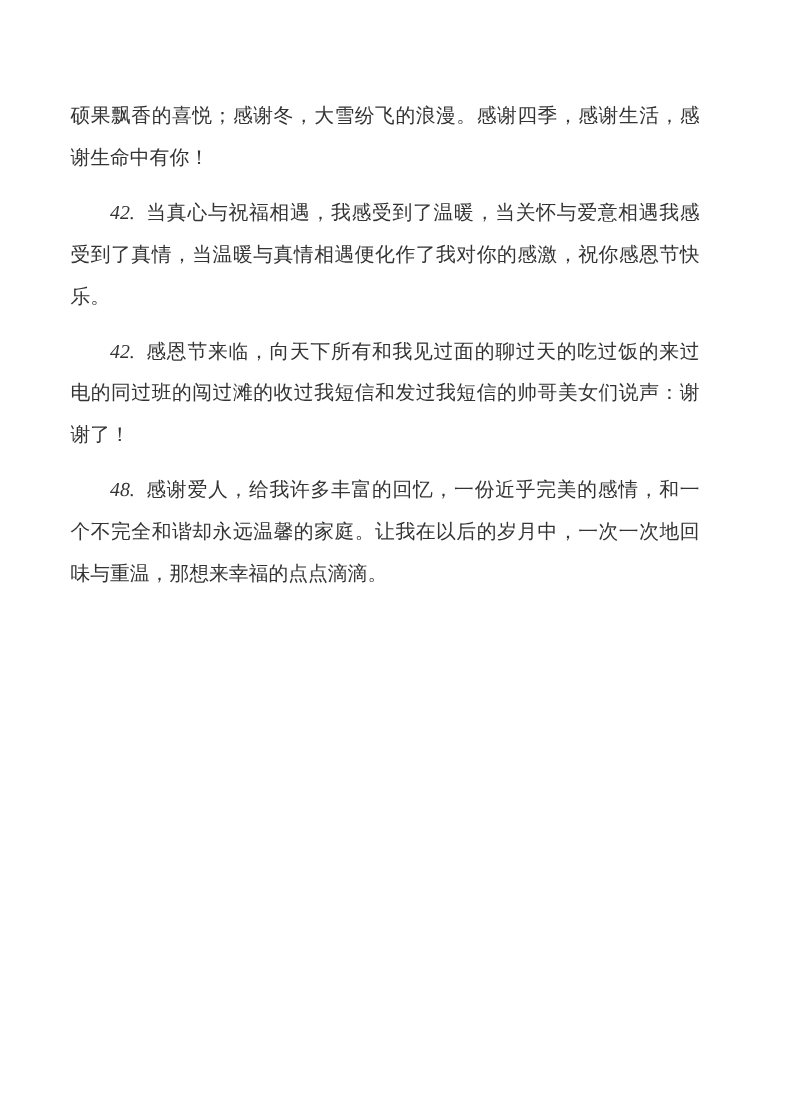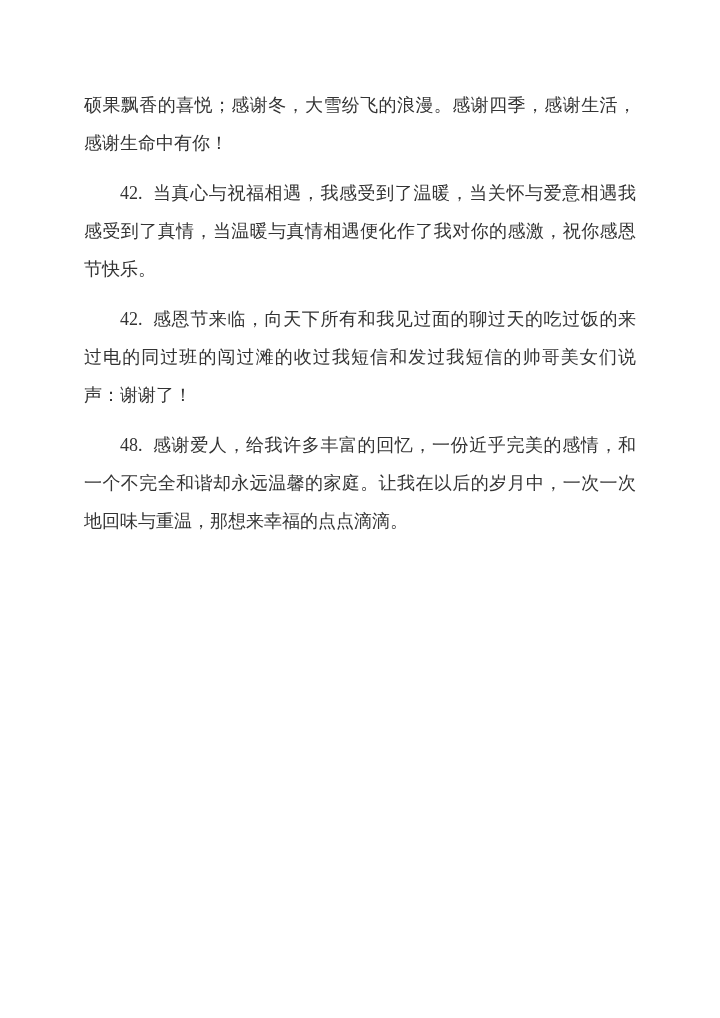--- a/index.html
+++ b/index.html
@@ -10,36 +10,37 @@
     width: 720px;
     height: 1018px;
     background: #ffffff;
     overflow: hidden;
     font-family: "Liberation Serif", "DejaVu Serif", serif;
   }
   .page {
     box-sizing: border-box;
     width: 720px;
     height: 1018px;
-    padding: 86px 84px 0 84px;
+    padding: 86px 84px 0 64px;
     background: #ffffff;
   }
   .para {
     margin: 0 0 12px 0;
     font-size: 18px;
     line-height: 38px;
     color: #333333;
     text-align: justify;
     word-break: break-all;
   }
   .para.item {
     text-indent: 2em;
   }
   .num {
     margin-right: 0.55em;
+    font-style: italic;
   }
 </style>
 </head>
 <body>
 
 <div class="page">
   <p class="para continuation">硕果飘香的喜悦；感谢冬，大雪纷飞的浪漫。感谢四季，感谢生活，感谢生命中有你！</p>
   <div id="items-container">
   <p class="para item"><span class="num">42.</span><span class="txt">当真心与祝福相遇，我感受到了温暖，当关怀与爱意相遇我感受到了真情，当温暖与真情相遇便化作了我对你的感激，祝你感恩节快乐。</span></p>
 

